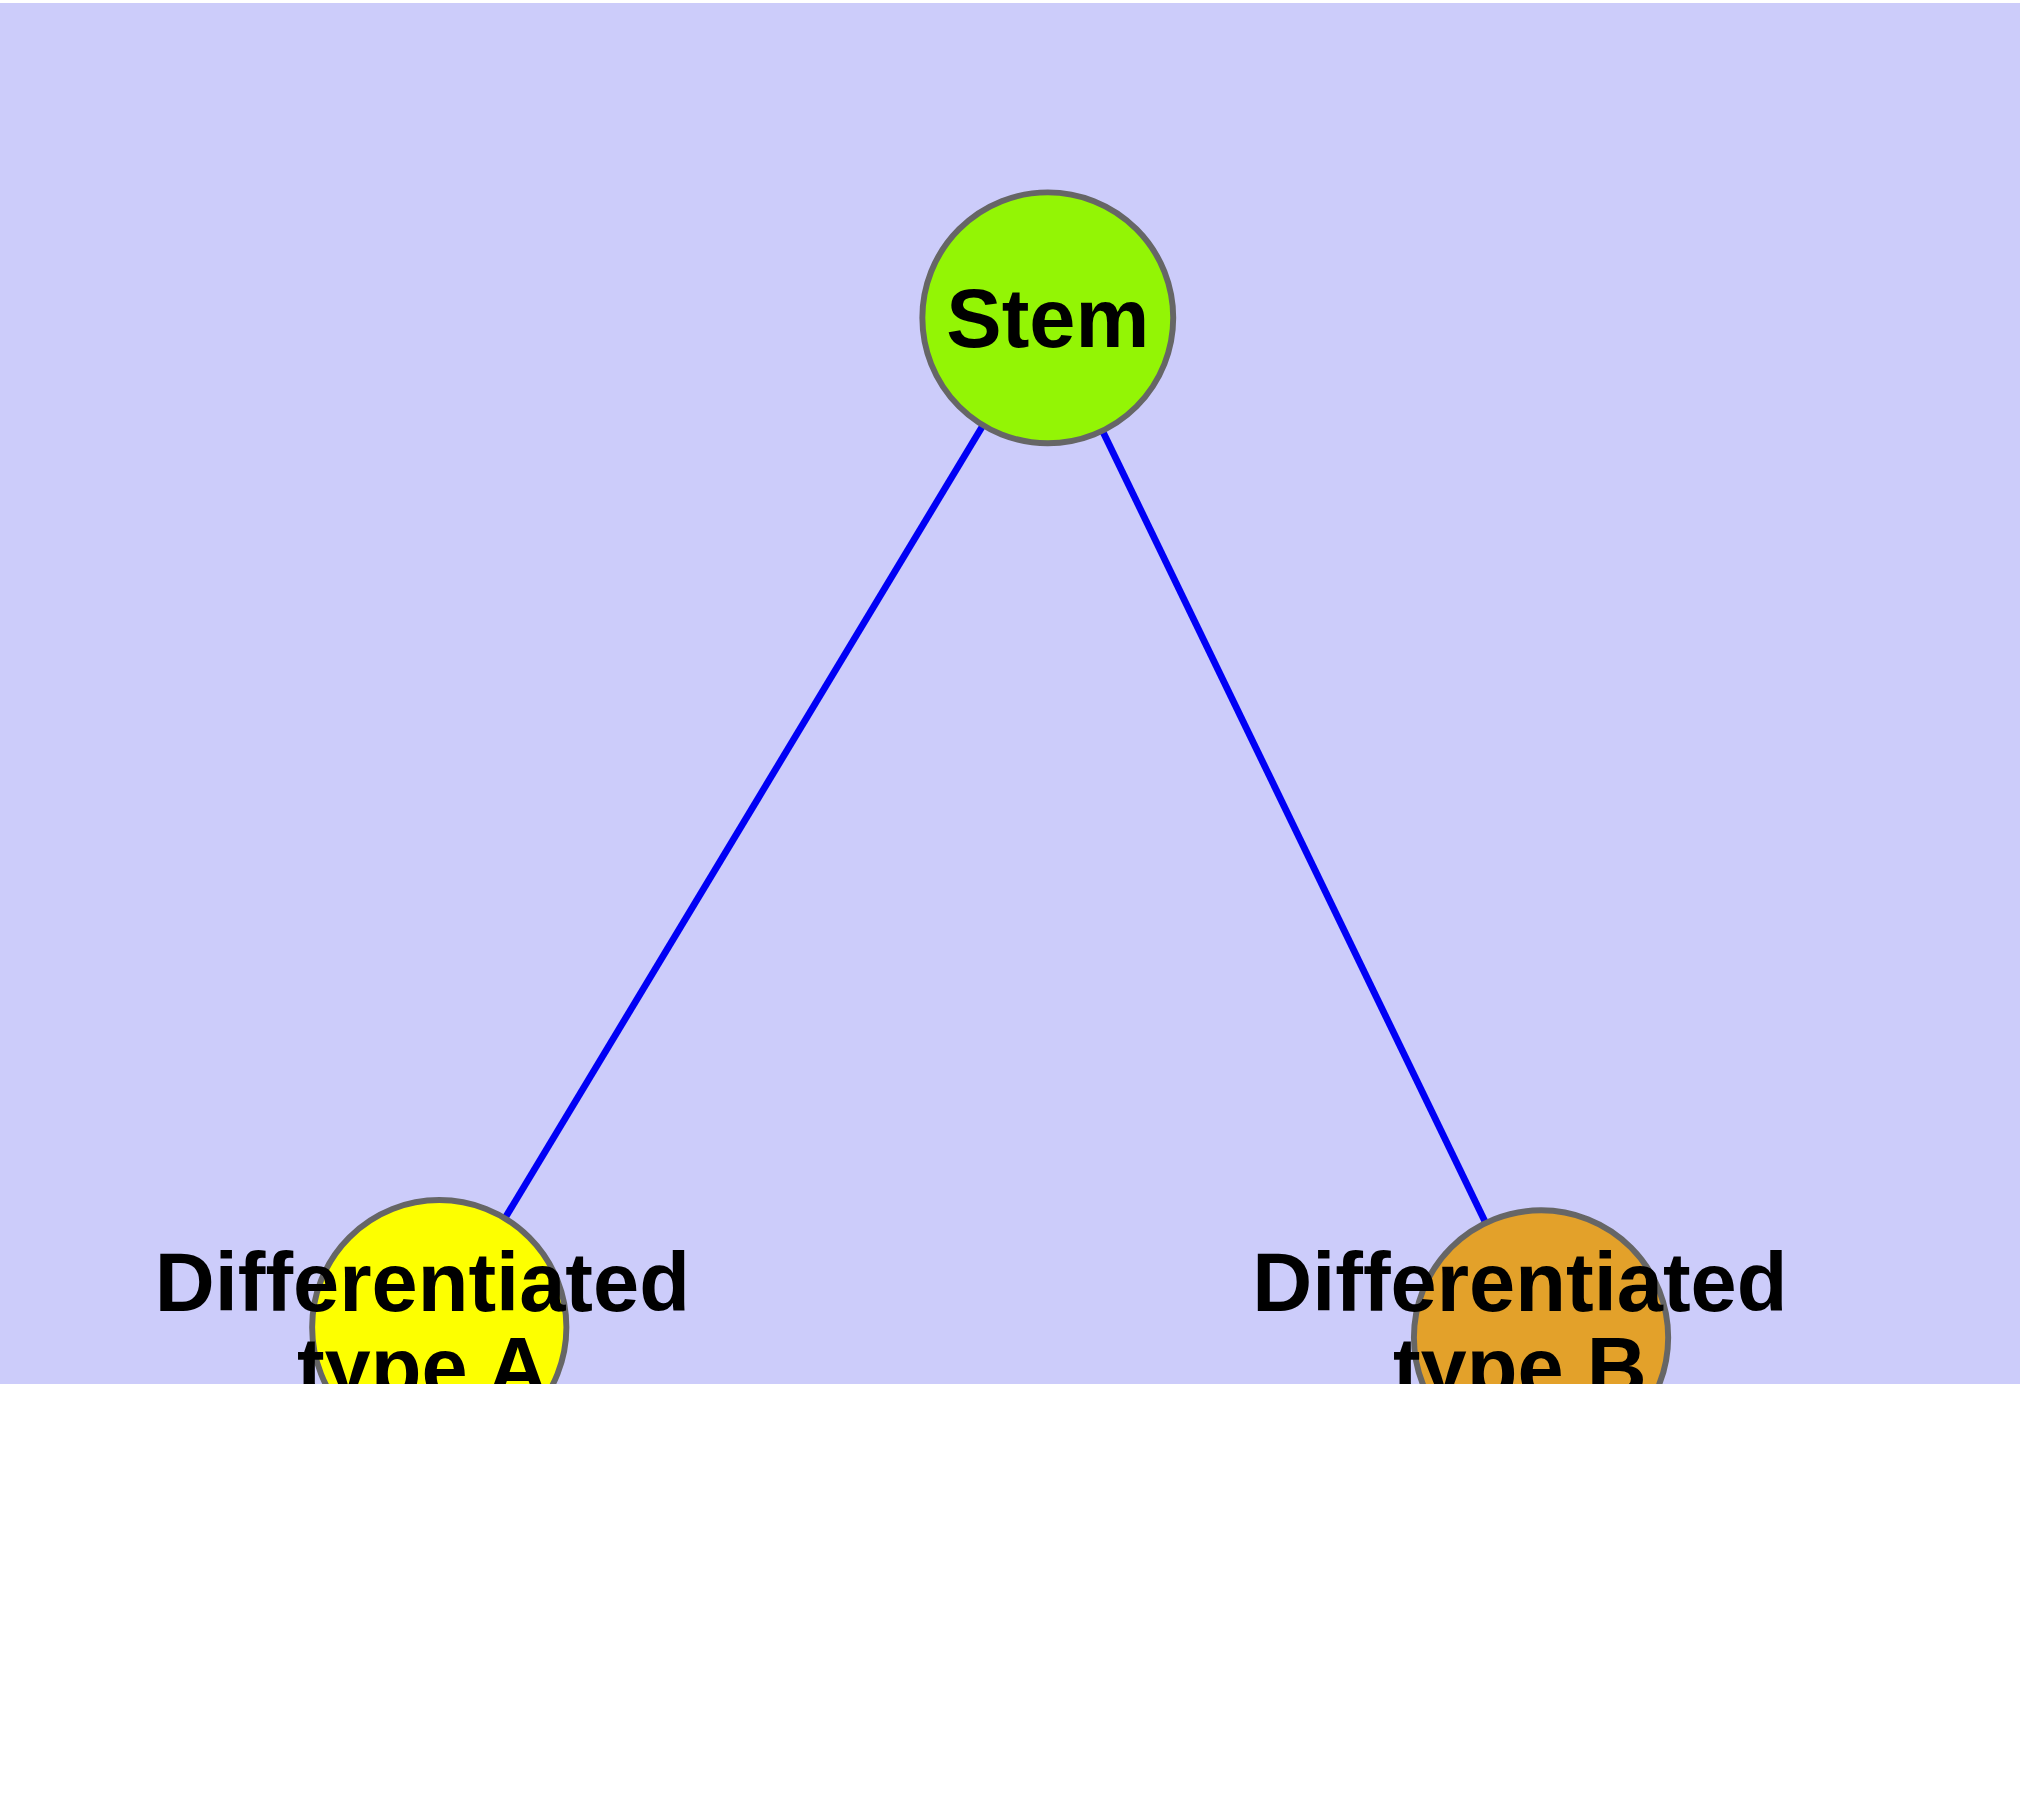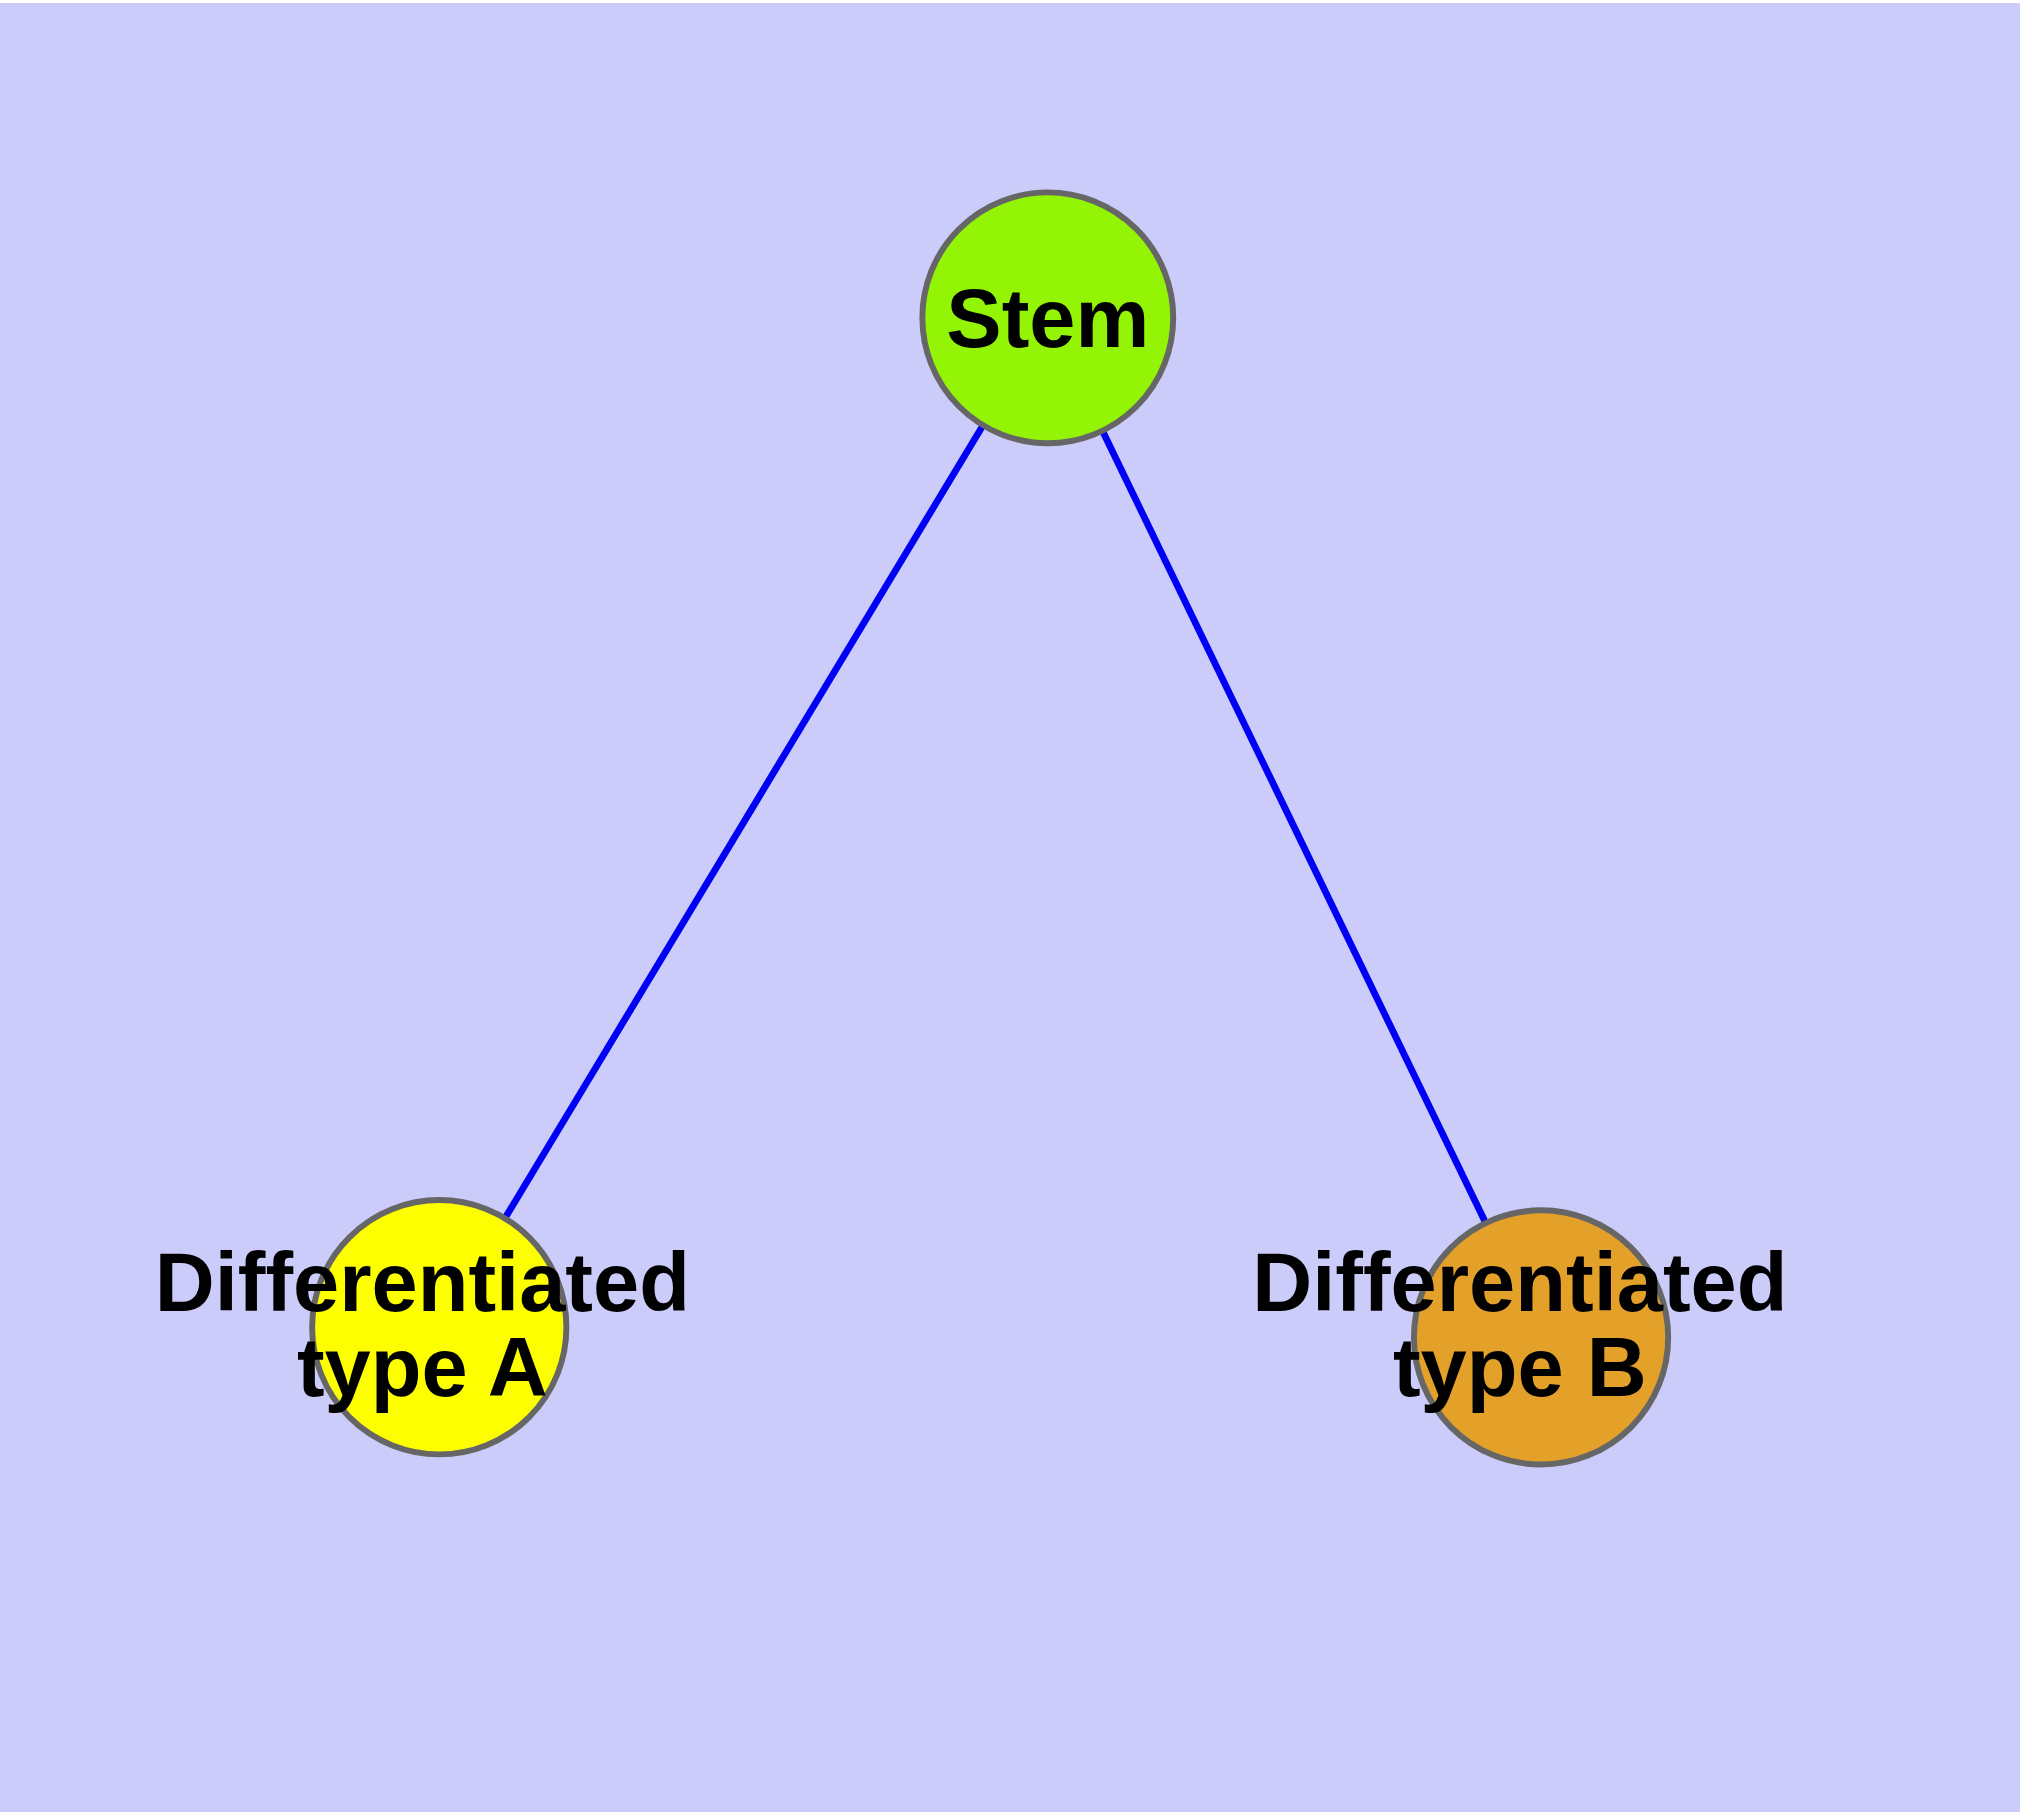--- a/index.html
+++ b/index.html
@@ -3,21 +3,21 @@
 <meta charset="utf-8">
 <style>
   html, body {
     margin: 0;
     padding: 0;
     background: #ffffff;
   }
   #canvas {
     position: relative;
     width: 2021px;
-    height: 1812px;
+    height: 1384px;
     background: #ffffff;
     overflow: hidden;
     font-family: "Liberation Sans", sans-serif;
   }
   #plot-area {
     position: absolute;
     left: 0;
     top: 2.5px;
     width: 2021px;
     height: 1810px;

